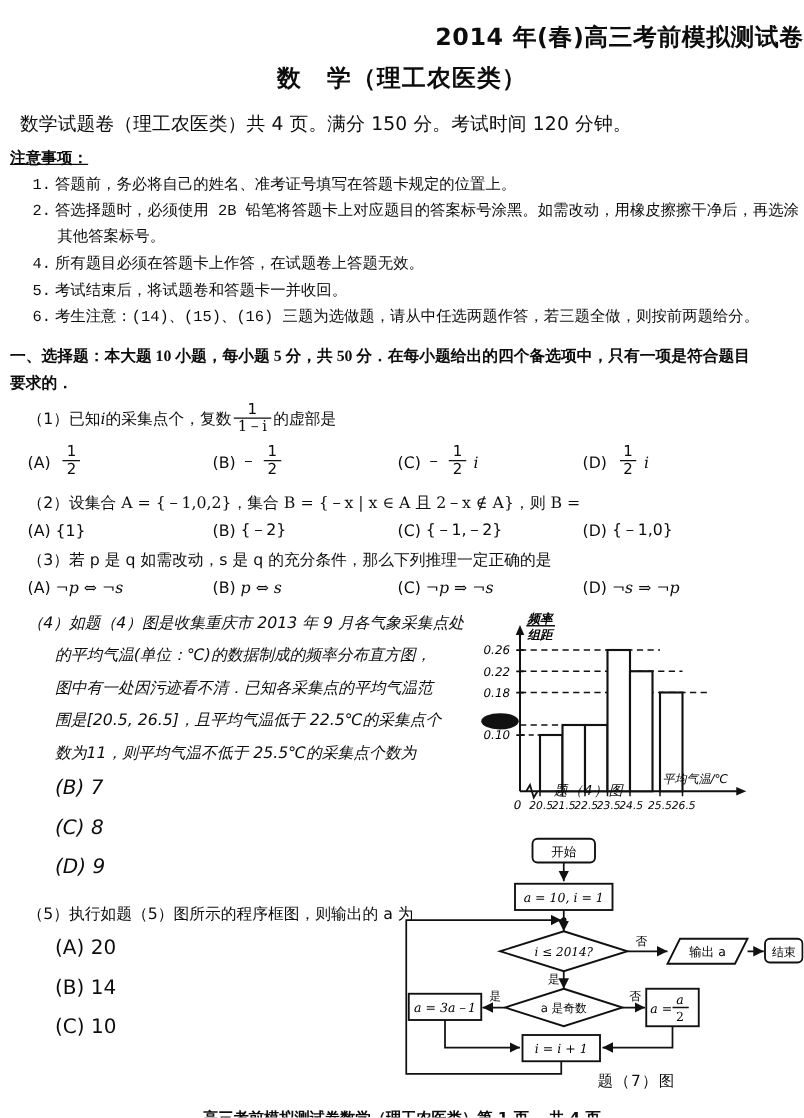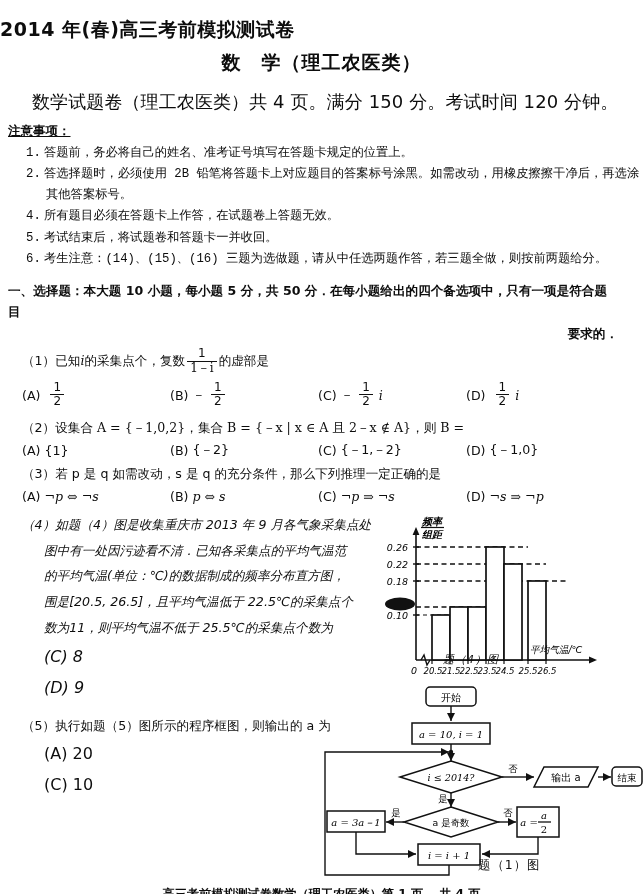--- a/index.html
+++ b/index.html
@@ -18,37 +18,37 @@
   .page {
     position: relative;
     width: 643px;
     height: 894px;
     padding: 0;
     box-sizing: border-box;
   }
 
   
   .title1 {
-    text-align: left;
+    text-align: right;
     font-size: 19px;
     font-weight: bold;
     letter-spacing: 0.5px;
     margin: 17px 0 0 0;
     font-family: "DejaVu Sans", "Liberation Sans", sans-serif;
   }
   .title2 {
     text-align: center;
     font-size: 19px;
     font-weight: bold;
     letter-spacing: 1px;
     margin: 7px 0 0 0;
   }
   .subline {
-    font-size: 18px;
-    margin: 14px 0 0 32px;
+    font-size: 15px;
+    margin: 14px 0 0 16px;
     letter-spacing: 0.1px;
   }
   .notice-title {
     font-size: 12.5px;
     font-weight: bold;
     margin: 9px 0 0 8px;
     text-decoration: underline;
   }
   ol.notice {
     list-style: none;
@@ -66,22 +66,23 @@
   }
   ol.notice li .num { display: inline-block; width: 18px; text-indent: 0; }
 
   
   .section-head {
     font-size: 12.6px;
     font-weight: bold;
     line-height: 1.7;
     margin: 10px 0 0 8px;
     max-width: 610px;
-  }
-  .section-head .cont { display: block; margin-left: 22px; font-weight: bold; text-align: right; }
+    font-family: Liberation Serif, serif;
+  }
+  .section-head .cont { display: block; font-weight: bold; }
 
   
   .q {
     font-size: 12.6px;
     line-height: 1.78;
     margin: 4px 0 0 22px;
     position: relative;
   }
   .q-stem { display: block; }
   .opts {
@@ -147,21 +148,21 @@
     left: 443px;
     top: 140px;
     font-size: 11px;
     letter-spacing: 1px;
   }
 
   
   .flowwrap {
     position: absolute;
     left: 322px;
-    top: 664px;
+    top: 648px;
     width: 321px;
     height: 200px;
   }
   .figcap2 {
     position: absolute;
     left: 478px;
     top: 840px;
     font-size: 12.4px;
     letter-spacing: 1px;
   }
@@ -294,27 +295,28 @@
       </div>
     <div class="opt">
         <span>(D)</span>
         <i class="m">¬s ⇒ ¬p</i>
       </div>
   </div>
 
   <div class="q4wrap">
     <div class="q4text">
       <span>（4）</span><span>如题（4）图是收集重庆市 2013 年 9 月各气象采集点处</span>
+      <span class="ind">的平均气温(单位：℃)的数据制成的频率分布直方图，</span>
       <span class="ind">图中有一处因污迹看不清．已知各采集点的平均气温范</span>
-      <span class="ind">的平均气温(单位：℃)的数据制成的频率分布直方图，</span>
       <span class="ind">围是[20.5, 26.5]，且平均气温低于 22.5℃的采集点个</span>
       <span class="ind">数为11，则平均气温不低于 25.5℃的采集点个数为</span>
     </div>
 
     <div class="vstack">
+      <div class="opt"><span>(B)</span> <span>7</span></div>
       <div class="opt"><span>(C)</span> <span>8</span></div>
       <div class="opt"><span>(D)</span> <span>9</span></div>
     </div>
 
     <div class="chart">
       <svg width="258" height="160" viewBox="0 0 258 160">
 
         <line x1="38" y1="145" x2="38" y2="18" stroke="#111" stroke-width="1.6"></line>
         <polygon points="38,12 34.6,20 41.4,20" fill="#111"></polygon>
 
@@ -376,20 +378,21 @@
     </div>
 
     <div class="figcap">题（4）图</div>
   </div>
 
   <div class="q5head">
     <span>（5）</span><span>执行如题（5）图所示的程序框图，则输出的 a 为</span>
   </div>
   <div class="vstack">
     <div class="opt"><span>(A)</span> <span>20</span></div>
+    <div class="opt"><span>(B)</span> <span>14</span></div>
     <div class="opt"><span>(C)</span> <span>10</span></div>
 
   </div>
 
   <div class="flowwrap">
     <svg width="321" height="200" viewBox="0 0 321 200">
       <defs>
         <marker id="ar" markerWidth="7" markerHeight="7" refX="6" refY="3" orient="auto">
           <path d="M0,0 L6,3 L0,6 z" fill="#111"></path>
         </marker>
@@ -443,19 +446,19 @@
       <text x="127" y="177.5" text-anchor="middle" font-size="10" font-style="italic" font-family="DejaVu Serif, serif">i = i + 1</text>
 
       <polyline points="34,151 34,173 94,173" fill="none" stroke="#111" stroke-width="1.4" marker-end="url(#ar)"></polyline>
 
       <polyline points="216,156 216,173 160,173" fill="none" stroke="#111" stroke-width="1.4" marker-end="url(#ar)"></polyline>
 
       <polyline points="127,184 127,194 3,194 3,71 127,71" fill="none" stroke="#111" stroke-width="1.4" marker-end="url(#ar)"></polyline>
     </svg>
   </div>
 
-  <div class="figcap2">题（1）图</div>
+  <div class="figcap2">题（7）图</div>
 
   <div class="footer">
     <span>高三考前模拟测试卷数学（理工农医类）第 1 页</span><span class="gap"></span><span>共 4 页</span>
   </div>
 
 </div>
 
 </body></html>

